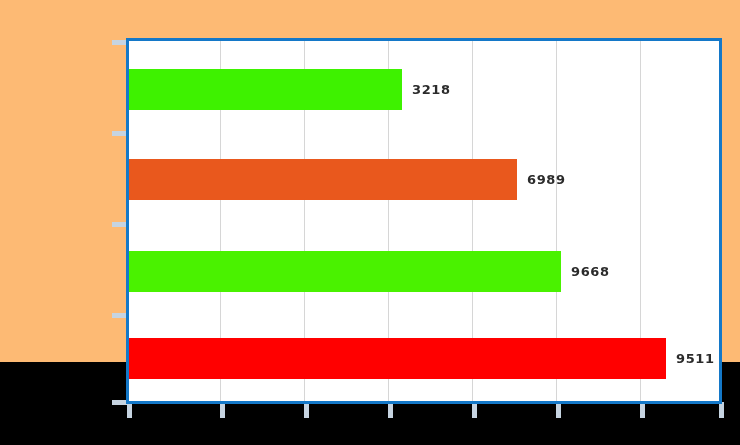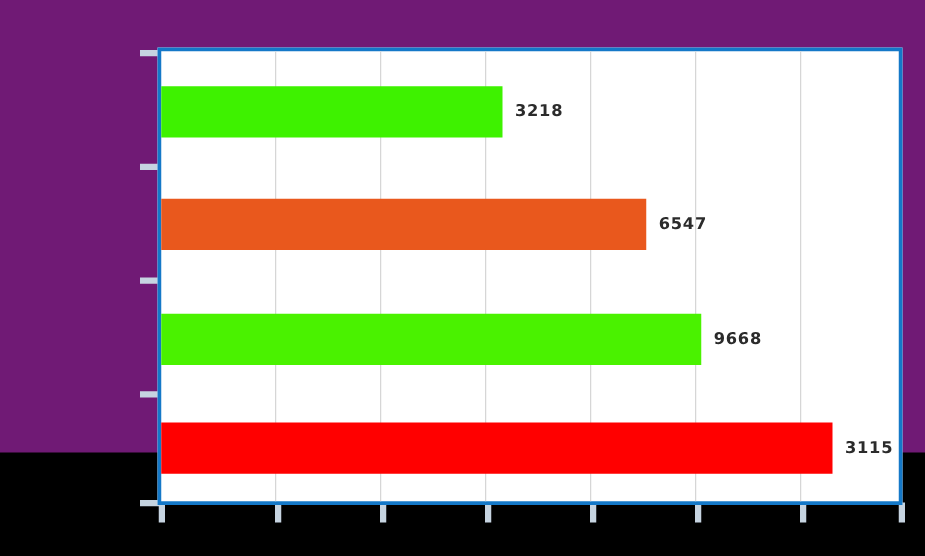--- a/index.html
+++ b/index.html
@@ -11,21 +11,21 @@
     width: 740px;
     height: 445px;
     overflow: hidden;
     font-family: "DejaVu Sans", sans-serif;
   }
 
   #chart-root {
     position: relative;
     width: 740px;
     height: 362px;
-    background: #701a75;
+    background: #fdba74;
     text-align: right;
   }
 
   
   .ytick {
     position: absolute;
     width: 16px;
     height: 5px;
     background: #c6d4e1;
     left: 112px;
@@ -112,20 +112,20 @@
       <div class="gridline" style="left:343px;"></div>
       <div class="gridline" style="left:427px;"></div>
       <div class="gridline" style="left:511px;"></div>
 
       <div class="bar" style="top:28px;  width:273px; background:#3ef200;"></div>
       <div class="bar" style="top:118px; width:388px; background:#e9581d;"></div>
       <div class="bar" style="top:210px; width:432px; background:#4af200;"></div>
       <div class="bar" style="top:297px; width:537px; background:#ff0000;"></div>
 
       <div class="bar-label" style="top:28px;  left:283px;">3218</div>
-      <div class="bar-label" style="top:118px; left:398px;">6547</div>
+      <div class="bar-label" style="top:118px; left:398px;">6989</div>
       <div class="bar-label" style="top:210px; left:442px;">9668</div>
-      <div class="bar-label" style="top:297px; left:547px;">3115</div>
+      <div class="bar-label" style="top:297px; left:547px;">9511</div>
 
     </div>
   </div>
 
 </div>
 
 </body></html>

